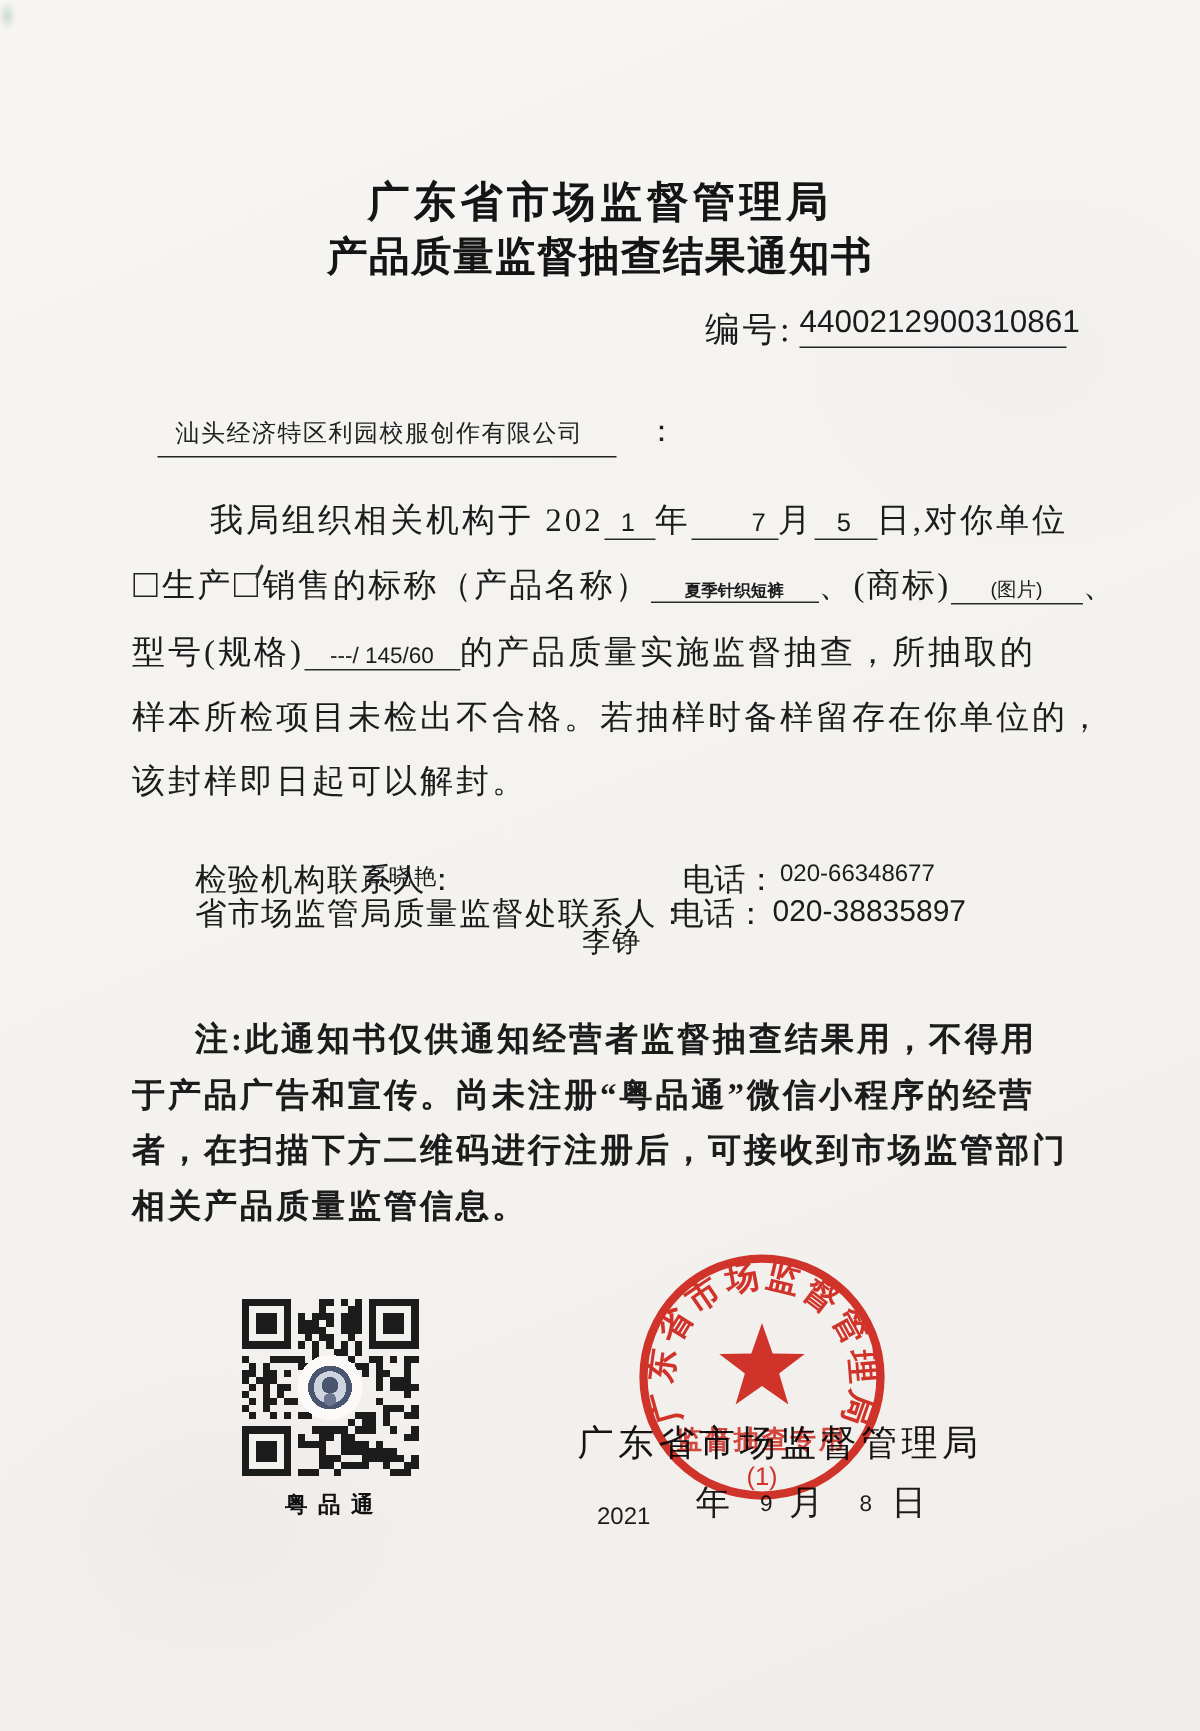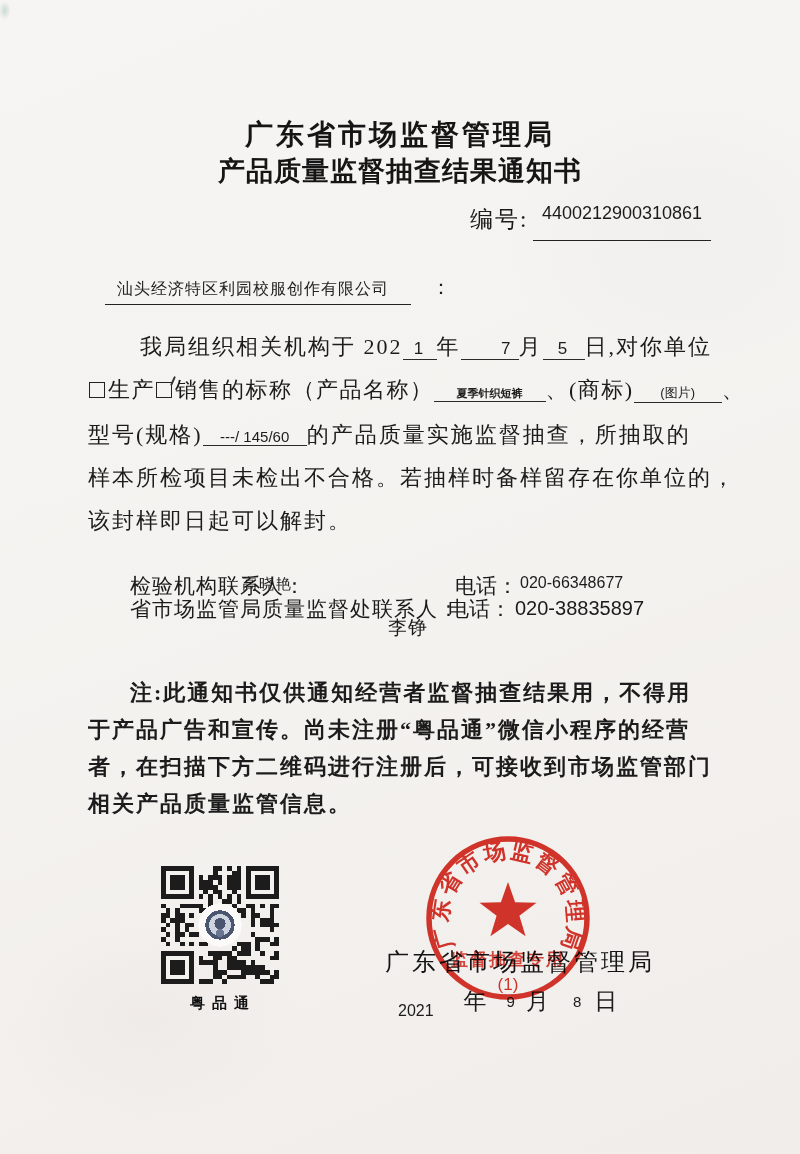--- a/index.html
+++ b/index.html
@@ -32,21 +32,21 @@
 </style>
 </head>
 <body>
 
 <div class="smudge"></div>
 
 <div class="abs title t1">广东省市场监督管理局</div>
 <div class="abs title t2">产品质量监督抽查结果通知书</div>
 
 <div class="abs" style="left:470px;top:204px;font-size:23px;letter-spacing:2px;">编号:</div>
-<div class="abs sans" style="left:533px;top:203px;width:178px;text-align:center;font-size:18px;border-bottom:1.8px solid #222;padding-bottom:16px;">4400212900310861</div>
+<div class="abs sans" style="left:533px;top:203px;width:178px;text-align:right;font-size:21px;border-bottom:1.8px solid #222;padding-bottom:4px;">4400212900310861</div>
 
 <div class="abs" style="left:105px;top:274px;">
   <span class="sans" style="display:inline-block;min-width:282px;border-bottom:1.8px solid #222;font-size:16px;letter-spacing:1px;padding:0 12px 4px 12px;color:#222;">汕头经济特区利园校服创作有限公司</span>
   <span style="font-size:20px;margin-left:16px;">：</span>
 </div>
 
 <div class="abs bodyline" style="left:140px;top:332px;">
   <span>我局组织相关机构于 202</span><span class="fill" style="width:34px;font-size:17px;">1</span><span>年</span><span class="fill" style="width:52px;font-size:17px;text-align:right;padding-right:6px;">7</span><span>月</span><span class="fill" style="width:42px;font-size:17px;">5</span><span>日,对你单位</span>
 </div>
 

